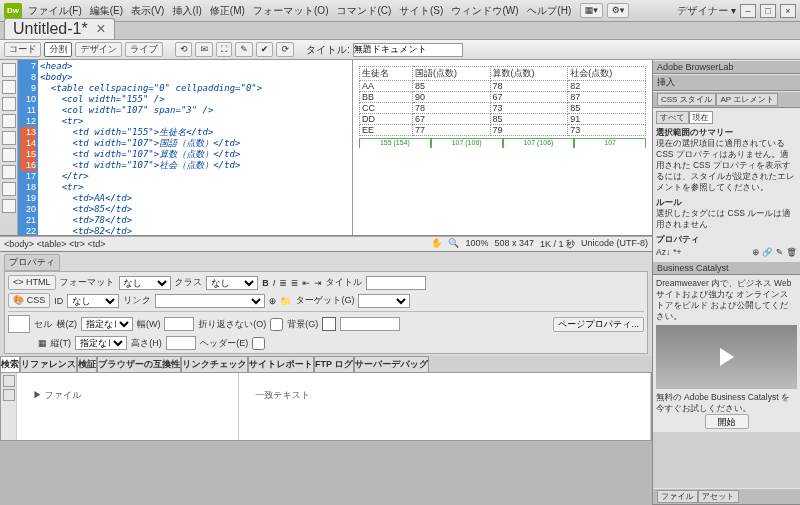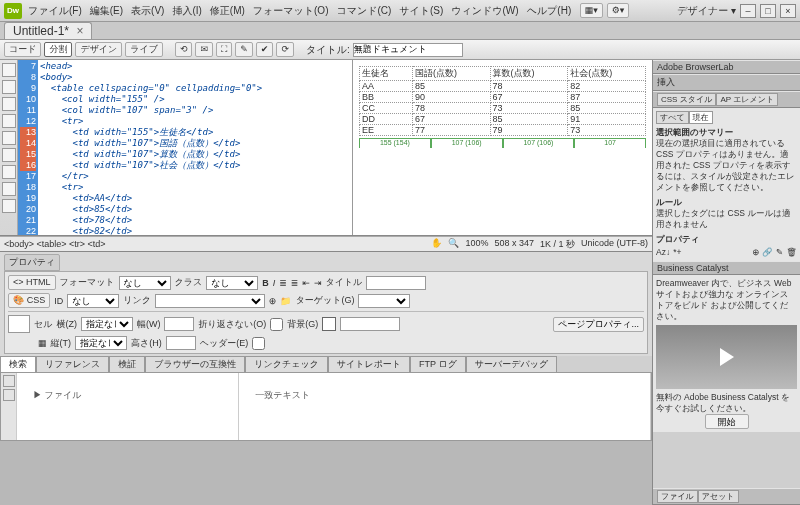--- a/index.html
+++ b/index.html
@@ -4,21 +4,21 @@
 <style>
   * { box-sizing: border-box; margin: 0; padding: 0; font-family: "Meiryo", "Segoe UI", sans-serif; }
   body { background: #b8b8b8; width: 800px; height: 505px; overflow: hidden; font-size: 10px; color: #333; }
   .titlebar { height: 22px; background: linear-gradient(#e8e8e8,#d0d0d0); border-bottom: 1px solid #999; display: flex; align-items: center; padding: 0 4px; }
   .dw-logo { width: 18px; height: 16px; background: #7db500; color: #fff; font-weight: bold; font-size: 8px; line-height: 16px; text-align: center; border-radius: 2px; margin-right: 6px; }
   .menubar { display: flex; gap: 8px; font-size: 10px; }
   .menubar span { cursor: default; }
   .title-right { margin-left: auto; display: flex; align-items: center; gap: 4px; }
   .winbtn { width: 16px; height: 14px; border: 1px solid #888; background: #eee; text-align: center; line-height: 12px; font-size: 9px; }
   .doc-tab-row { height: 18px; background: #c9c9c9; border-bottom: 1px solid #999; display: flex; align-items: flex-end; padding-left: 4px; }
-  .doc-tab { background: #ececec; border: 1px solid #999; border-bottom: none; padding: 1px 8px; font-size: 12px; border-radius: 3px 3px 0 0; }
+  .doc-tab { background: #ececec; border: 1px solid #999; border-bottom: none; padding: 1px 8px; font-size: 16px; border-radius: 3px 3px 0 0; }
   .toolbar2 { height: 20px; background: linear-gradient(#f4f4f4,#ddd); border-bottom: 1px solid #999; display: flex; align-items: center; padding: 0 4px; gap: 3px; font-size: 10px; }
   .tbtn { border: 1px solid #aaa; background: #f0f0f0; padding: 0 4px; height: 15px; line-height: 13px; font-size: 9px; border-radius: 2px; }
   .tbtn.active { background: #fff; border-color: #666; }
   .main { display: flex; height: calc(505px - 22px - 18px - 20px); }
   .left-col { display: flex; flex-direction: column; flex: 1; min-width: 0; }
   .split { display: flex; height: 176px; border-bottom: 1px solid #888; }
   .gutter { width: 18px; background: linear-gradient(#e6e6e6,#d6d6d6); border-right: 1px solid #aaa; display: flex; flex-direction: column; gap: 3px; padding-top: 3px; align-items: center; }
   .gutter .gic { width: 14px; height: 14px; border: 1px solid #999; background: #f5f5f5; }
   .code { flex: 1; background: #fff; overflow: hidden; display: flex; }
   .lnrs { background: #4a90d9; color: #fff; width: 20px; text-align: right; font-size: 9px; line-height: 11px; padding: 1px 2px; font-family: monospace; }
@@ -31,21 +31,21 @@
   .ruler { height: 10px; margin-top: 2px; display: flex; font-size: 7px; color: #3a8a3a; }
   .ruler div { border-top: 1px solid #5aab5a; border-left: 1px solid #5aab5a; border-right: 1px solid #5aab5a; flex:1; text-align:center; }
   .status { height: 15px; background: #e9e9e9; border-top: 1px solid #aaa; display:flex; align-items:center; font-size:9px; padding:0 4px; gap:6px; }
   .status .right { margin-left:auto; display:flex; gap:6px; }
   .prop-panel { background: #d9d9d9; border-top:1px solid #888; padding:2px 4px; font-size:9px; }
   .prop-title { background:#d0d0d0; padding:1px 4px; border:1px solid #aaa; border-radius:2px 2px 0 0; display:inline-block; }
   .prop-body { background:#e8e8e8; border:1px solid #aaa; padding:3px; display:flex; flex-direction:column; gap:3px; }
   .prop-row { display:flex; align-items:center; gap:4px; flex-wrap:wrap; }
   .prop-row label { font-size:9px; }
   .search-tabs { display:flex; gap:0; border-bottom:1px solid #999; background:#d0d0d0; font-size:9px; }
-  .search-tabs span { padding:1px 8px; border:1px solid #999; border-bottom:none; background:#ddd; }
+  .search-tabs span { padding:1px 0; border:1px solid #999; border-bottom:none; background:#ddd;font-weight:bold; }
   .search-tabs span.active { background:#fff; }
   .search-body { background:#fff; height:68px; border:1px solid #999; border-top:none; display:flex; }
   .search-body .col { flex:1; border-right:1px solid #ccc; padding:16px; font-size:9px; color:#555; }
   .right-panels { width: 148px; background:#cfcfcf; border-left:1px solid #888; display:flex; flex-direction:column; font-size:9px; }
   .panel-hdr { background:#bcbcbc; padding:1px 4px; border-top:1px solid #e4e4e4; border-bottom:1px solid #888; }
   .panel-body { background:#e6e6e6; padding:3px; font-size:8.5px; line-height:11px; }
   .sub-tabs { display:flex; gap:0; font-size:8px; }
   .sub-tabs span { border:1px solid #999; padding:0 3px; background:#ddd; }
   .bc-img { height:64px; background:linear-gradient(#888,#bbb); display:flex; align-items:center; justify-content:center; margin:3px 0; }
   .play { width:0; height:0; border-left:14px solid #fff; border-top:9px solid transparent; border-bottom:9px solid transparent; }

